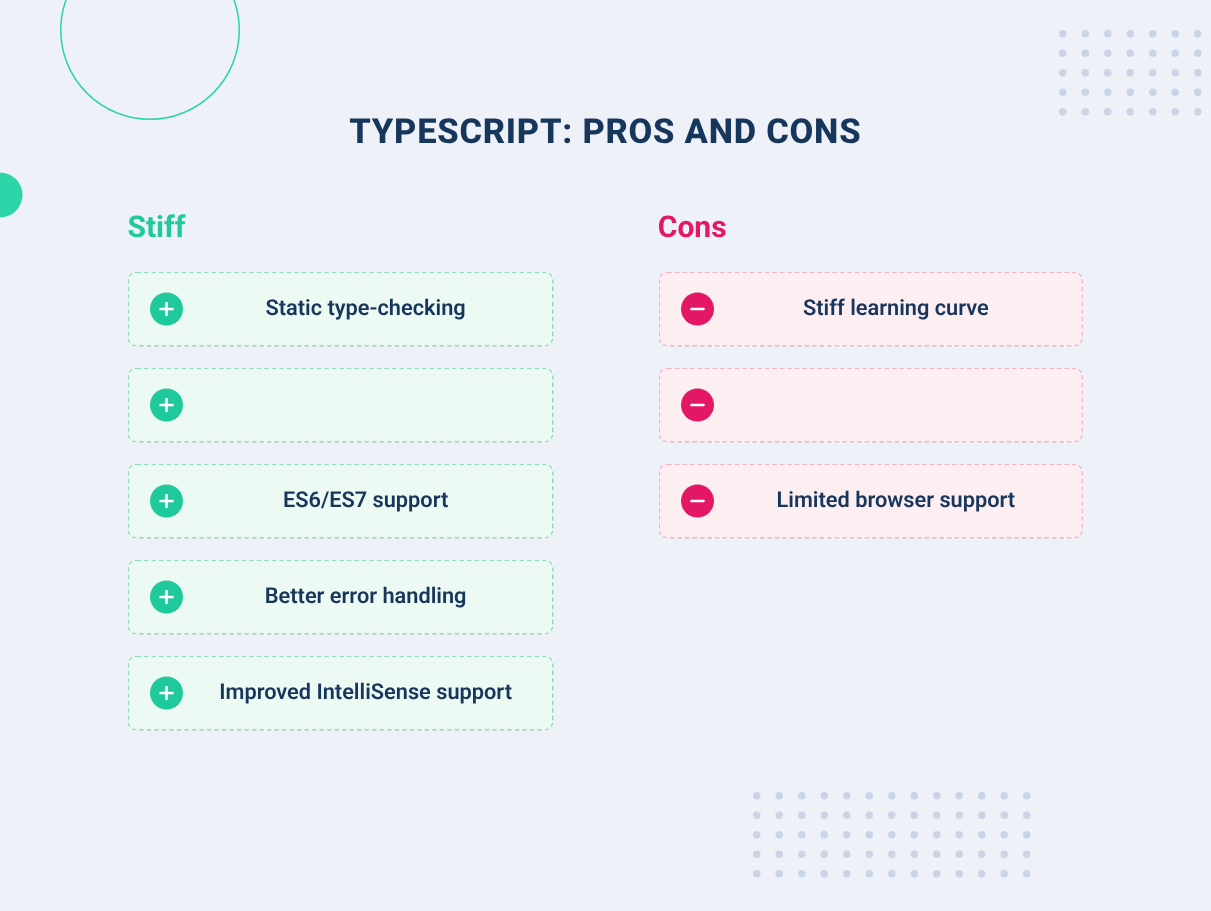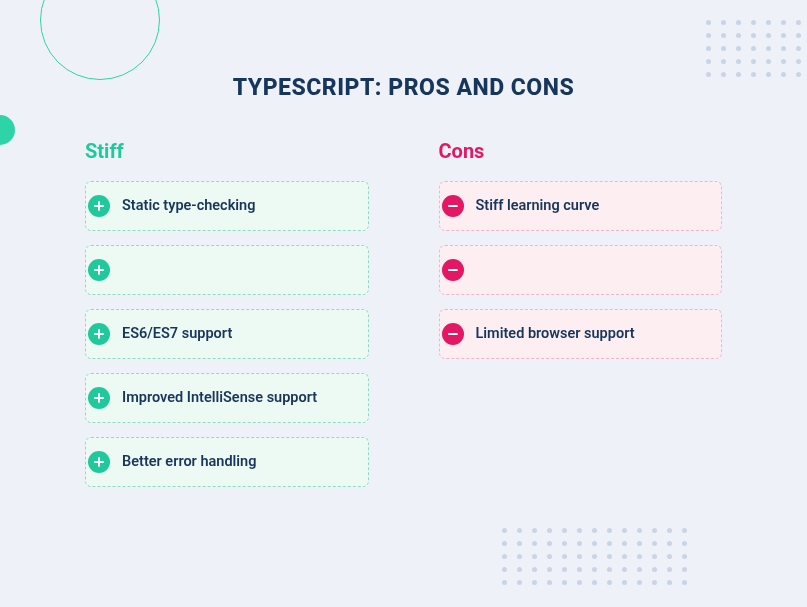--- a/index.html
+++ b/index.html
@@ -68,29 +68,30 @@
   .col-heading {
     font-size: 20px;
     font-weight: 700;
     margin-bottom: 18px;
   }
   .pros .col-heading { color: #1fc99b; }
   .cons .col-heading { color: #e31763; }
   .item {
     border: 1.5px dashed;
     border-radius: 6px;
-    padding: 13px 2px;
+    padding: 13px 14px;
     margin-bottom: 14px;
     display: flex;
     align-items: center;
     gap: 12px;
     font-size: 14.5px;
     font-weight: 600;
     color: #17365c;
     line-height: 1.3;
+    text-align: center;
   }
   .pros .item {
     background: #edfaf4;
     border-color: #8fdcc0;
   }
   .cons .item {
     background: #fdeef2;
     border-color: #f2b5c8;
   }
   .icon {
@@ -245,29 +246,29 @@
           </svg>
         </span>
       <span class="item-text">ES6/ES7 support</span>
     </div>
     <div class="item">
       <span class="icon">
           <svg width="10" height="10" viewBox="0 0 10 10">
             <path d="M5 1v8M1 5h8" stroke="#fff" stroke-width="1.8" stroke-linecap="round"></path>
           </svg>
         </span>
+      <span class="item-text">Better error handling</span>
+    </div>
+    <div class="item">
+      <span class="icon">
+          <svg width="10" height="10" viewBox="0 0 10 10">
+            <path d="M5 1v8M1 5h8" stroke="#fff" stroke-width="1.8" stroke-linecap="round"></path>
+          </svg>
+        </span>
       <span class="item-text">Improved IntelliSense support</span>
-    </div>
-    <div class="item">
-      <span class="icon">
-          <svg width="10" height="10" viewBox="0 0 10 10">
-            <path d="M5 1v8M1 5h8" stroke="#fff" stroke-width="1.8" stroke-linecap="round"></path>
-          </svg>
-        </span>
-      <span class="item-text">Better error handling</span>
     </div>
   </div>
 
   <div class="col cons">
     <div class="col-heading">Cons</div>
     <div class="item">
       <span class="icon">
           <svg width="10" height="10" viewBox="0 0 10 10">
             <path d="M1 5h8" stroke="#fff" stroke-width="1.8" stroke-linecap="round"></path>
           </svg>

